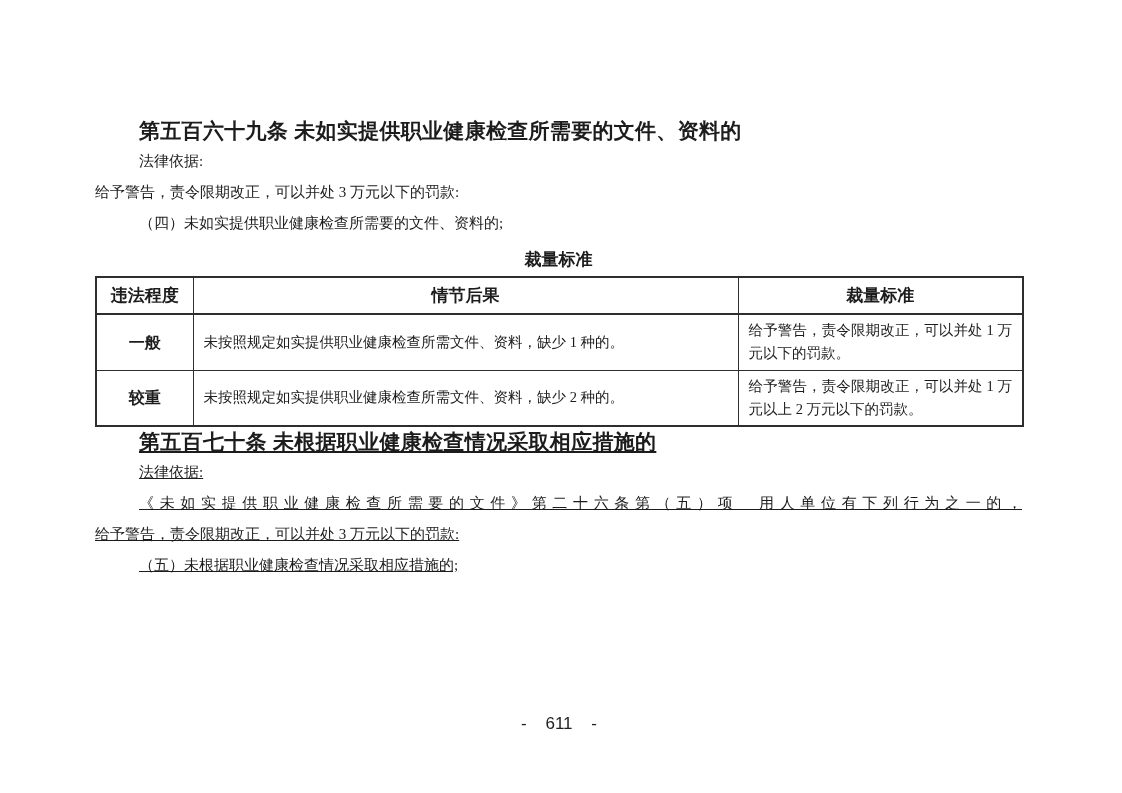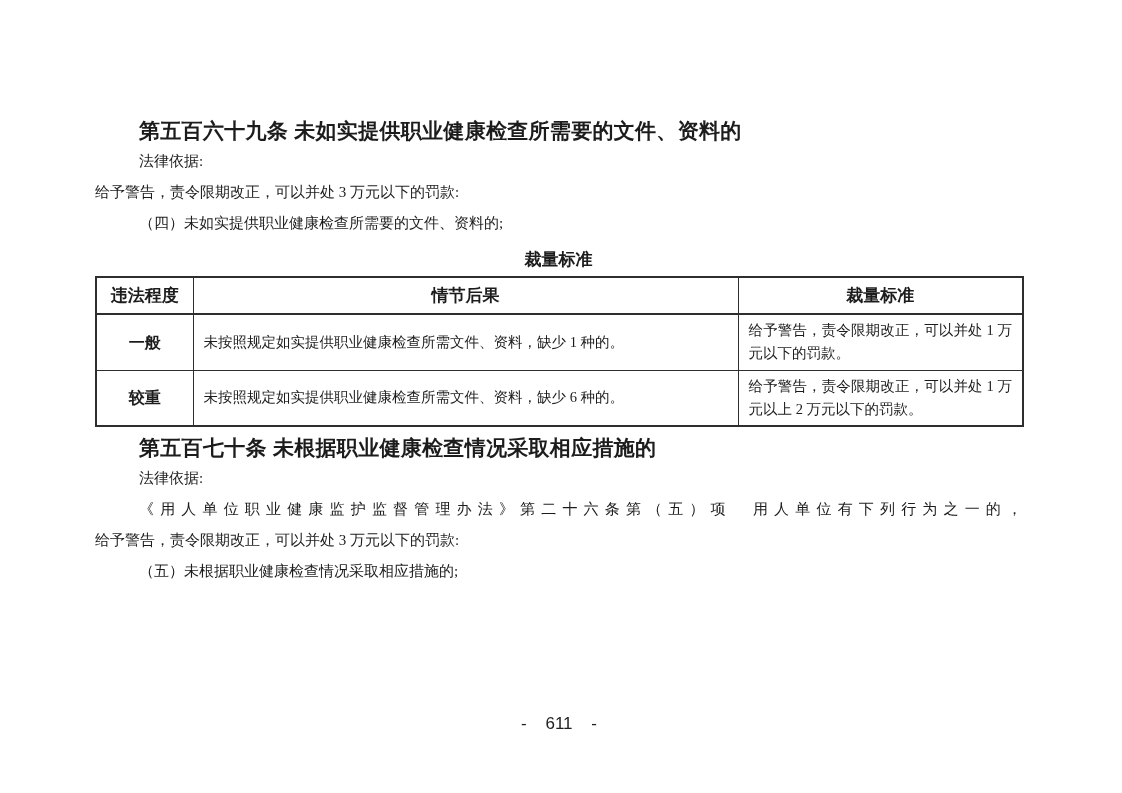--- a/index.html
+++ b/index.html
@@ -64,21 +64,21 @@
   table.disc td.level {
     font-family:"Liberation Sans","DejaVu Sans",sans-serif;
     font-weight:bold;
     font-size:16px;
     text-align:center;
     padding:0;
   }
   tr.r1 { height:56px;padding-left:12px; }
   tr.r2 { height:56px;padding-left:42px; }
   tr.r3 { height:51px; }
-  .sec2 { margin-top:6px; }
+  .sec2 { margin-top:0;text-decoration:underline; }
   .page-num {
     position:absolute;
     left:0; right:4px; top:714px;
     text-align:center;
     font-family:"Liberation Sans","DejaVu Sans",sans-serif;
     font-size:17px;
     word-spacing:14px;
     color:#222;
   }
 </style>
@@ -111,30 +111,30 @@
         </tr>
       </thead>
       <tbody>
         <tr class="r1">
           <td class="level">一般</td>
           <td>未按照规定如实提供职业健康检查所需文件、资料，缺少 1 种的。</td>
           <td>给予警告，责令限期改正，可以并处 1 万元以下的罚款。</td>
         </tr>
         <tr class="r2">
           <td class="level">较重</td>
-          <td>未按照规定如实提供职业健康检查所需文件、资料，缺少 6 种的。</td>
+          <td>未按照规定如实提供职业健康检查所需文件、资料，缺少 2 种的。</td>
           <td>给予警告，责令限期改正，可以并处 1 万元以上 2 万元以下的罚款。</td>
         </tr>
       </tbody>
     </table>
 
     <div class="sec2">
       <div class="sec-title">第五百七十条 未根据职业健康检查情况采取相应措施的</div>
       <div class="para indent">法律依据:</div>
-      <div class="para indent just">《用人单位职业健康监护监督管理办法》第二十六条第（五）项　用人单位有下列行为之一的，</div>
+      <div class="para indent just">《未如实提供职业健康检查所需要的文件》第二十六条第（五）项　用人单位有下列行为之一的，</div>
       <div class="para">给予警告，责令限期改正，可以并处 3 万元以下的罚款:</div>
       <div class="para indent">（五）未根据职业健康检查情况采取相应措施的;</div>
     </div>
 
   </div>
 
   <div class="page-num">- 611 -</div>
 </div>
 
 </body></html>

